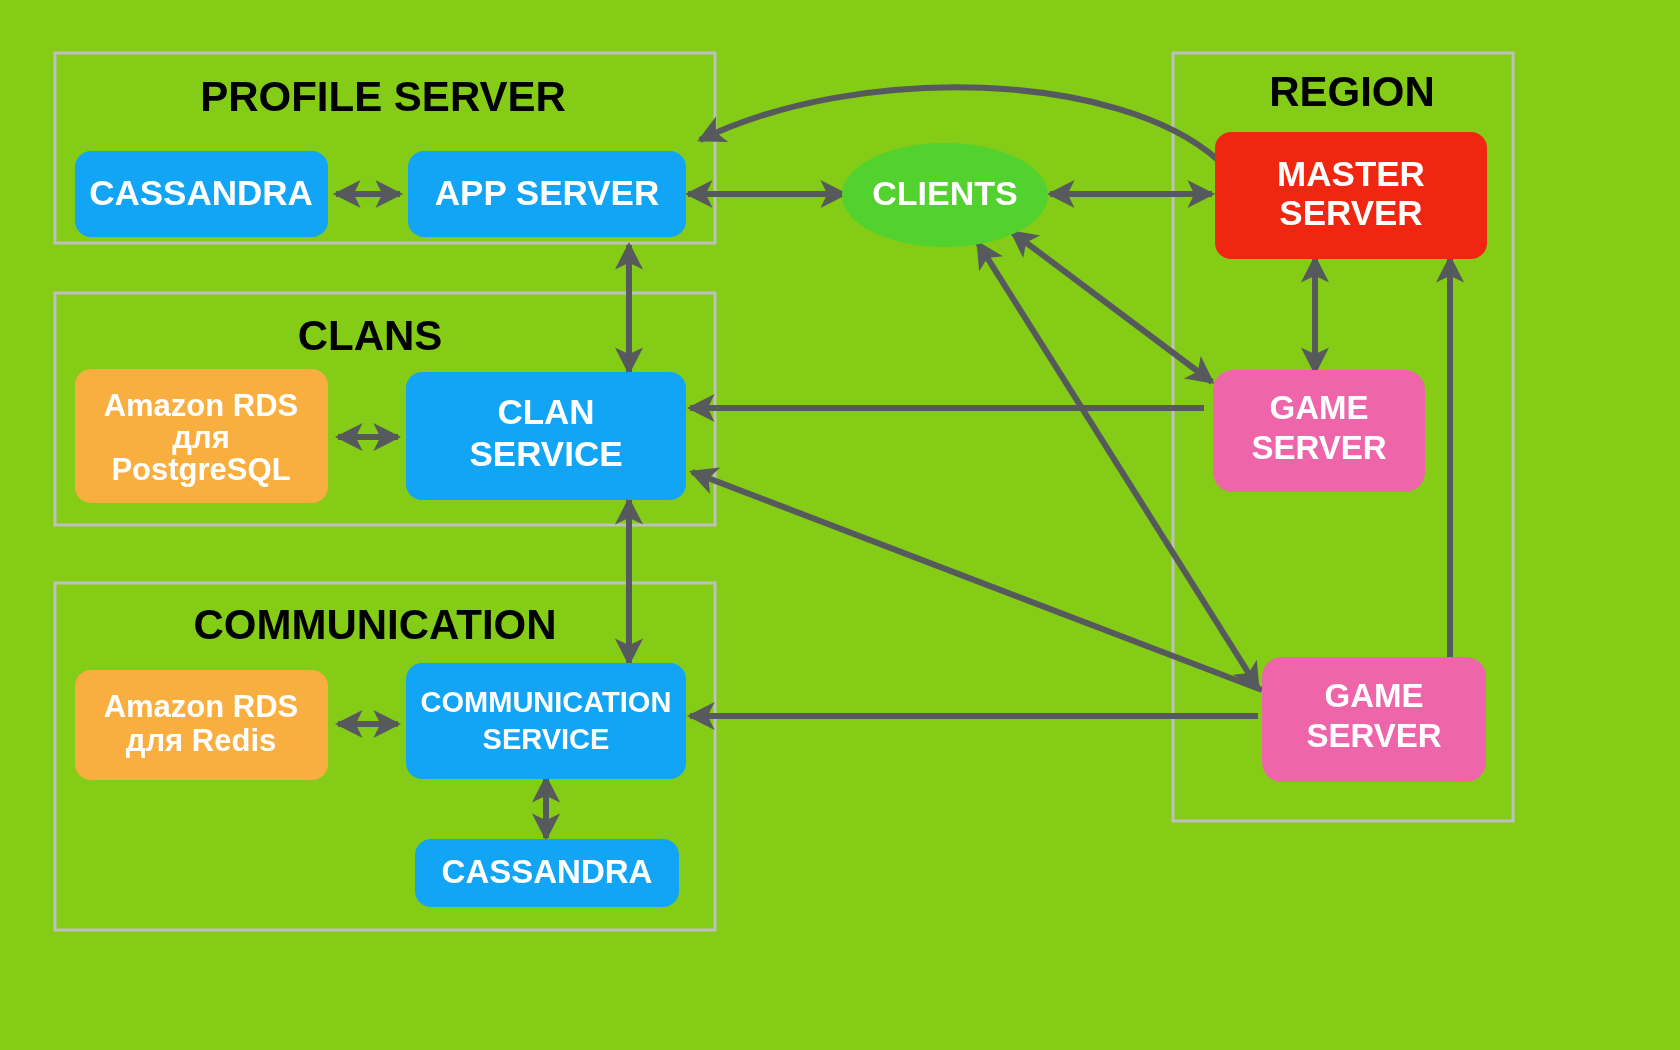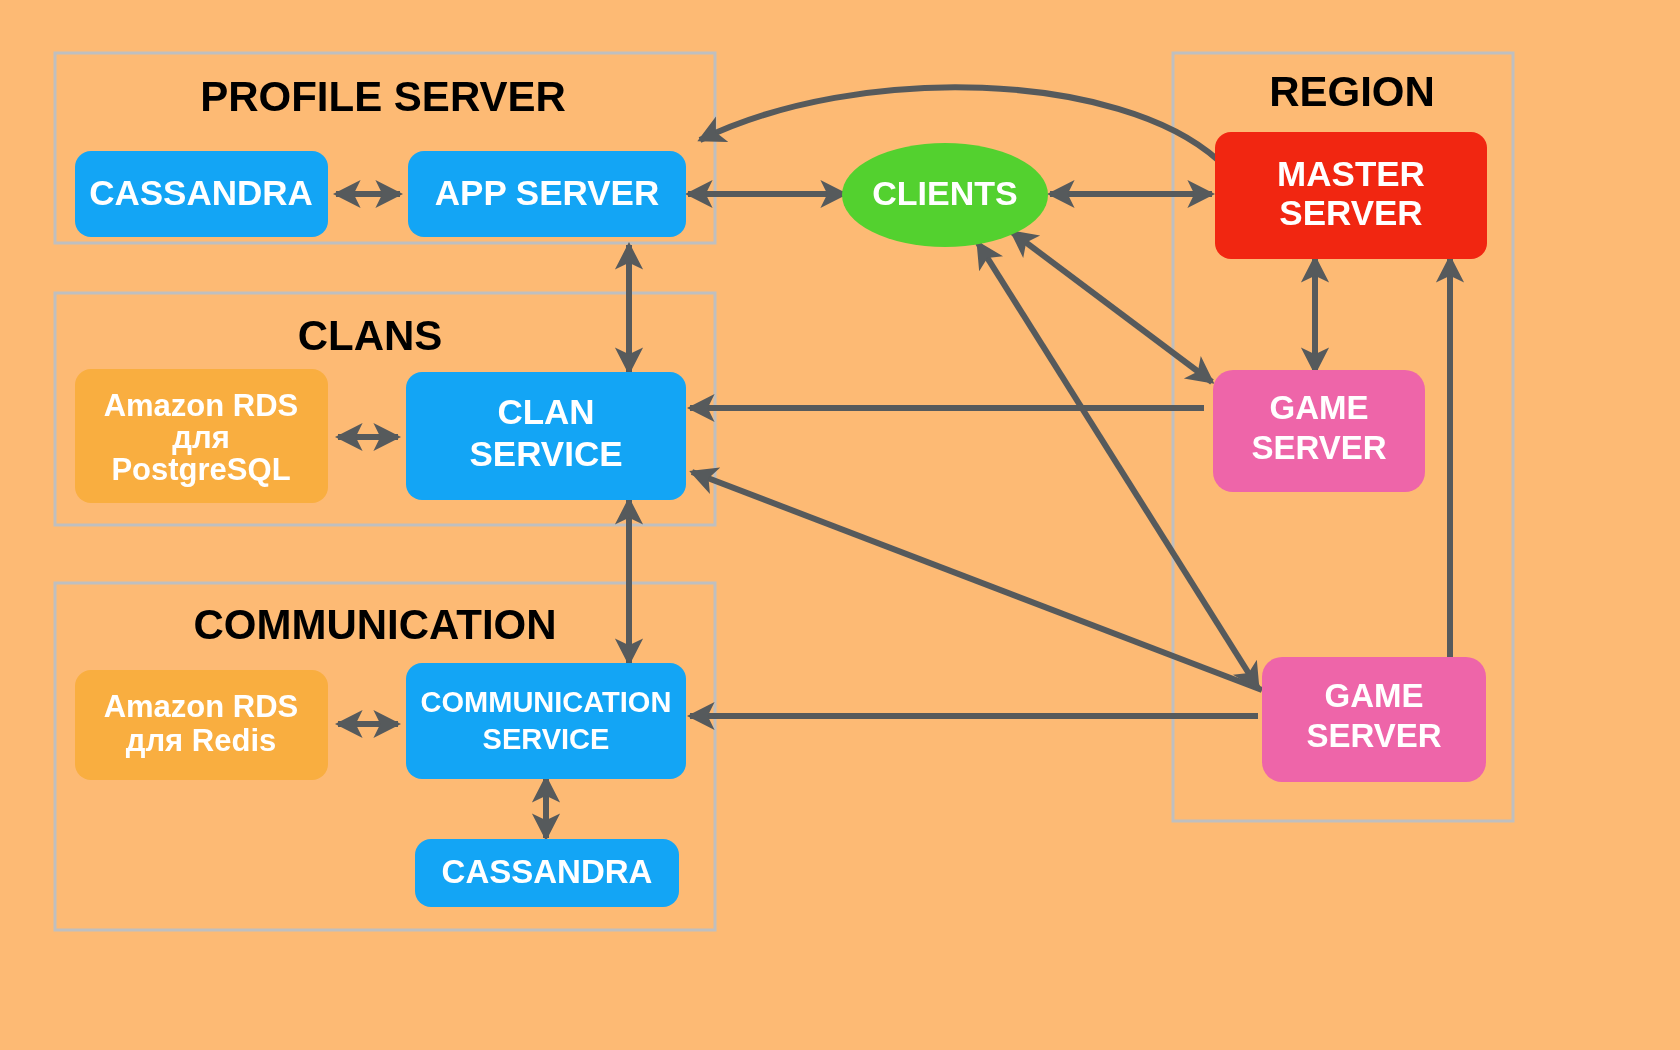--- a/index.html
+++ b/index.html
@@ -10,21 +10,21 @@
   body {
     width: 1680px;
     height: 1050px;
     font-family: "Liberation Sans", sans-serif;
     overflow: hidden;
   }
   #diagram-root {
     position: relative;
     width: 1680px;
     height: 1050px;
-    background: #fdba74;
+    background: #84cc16;
   }
   svg.layer {
     position: absolute;
     top: 0;
     left: 0;
     width: 1680px;
     height: 1050px;
   }
   .group-frame {
     fill: none;

